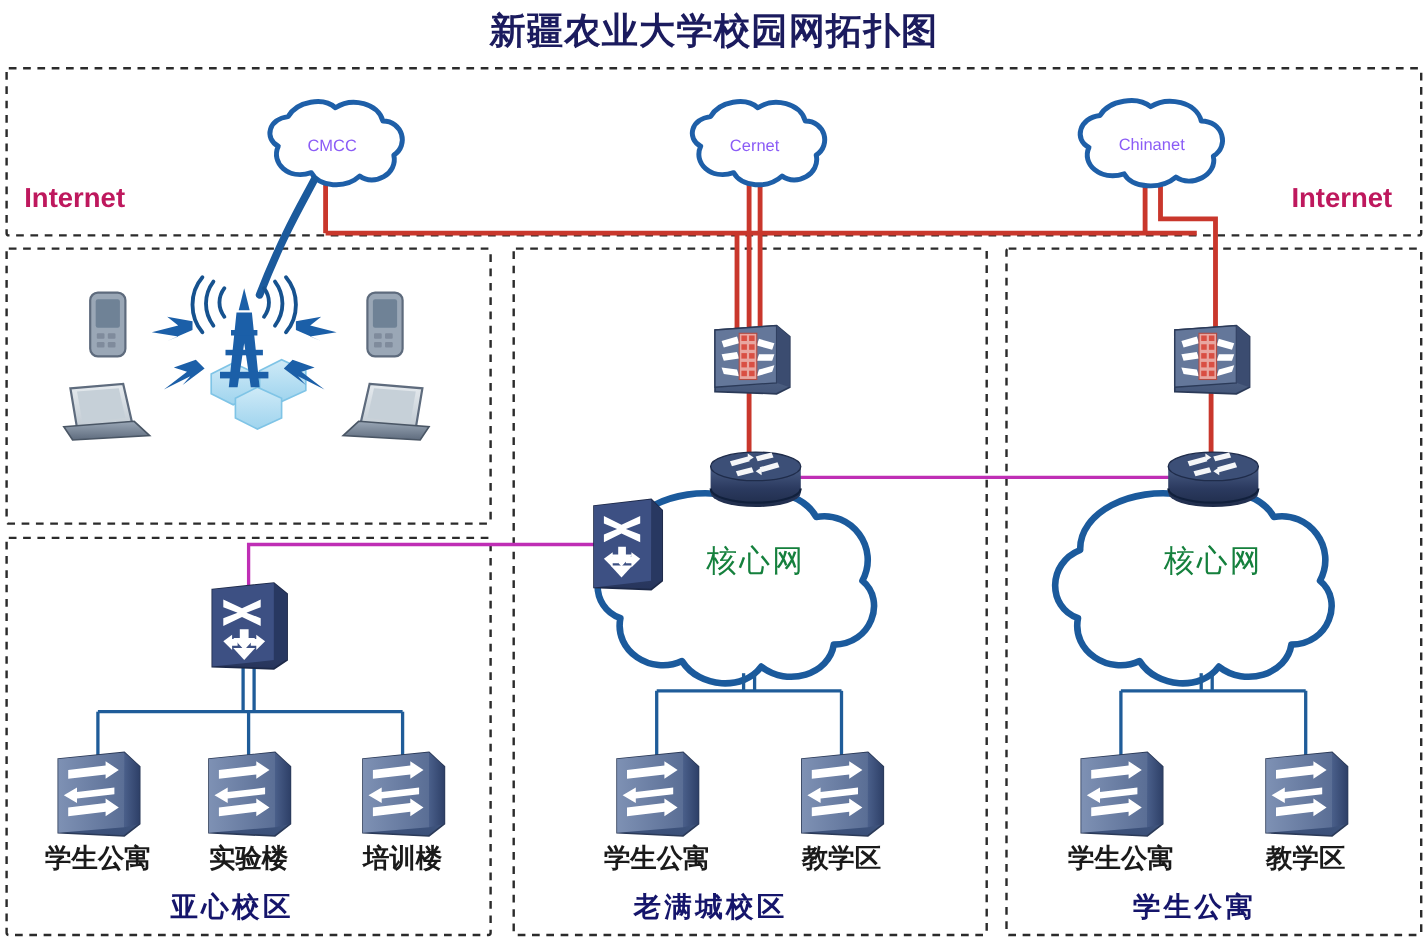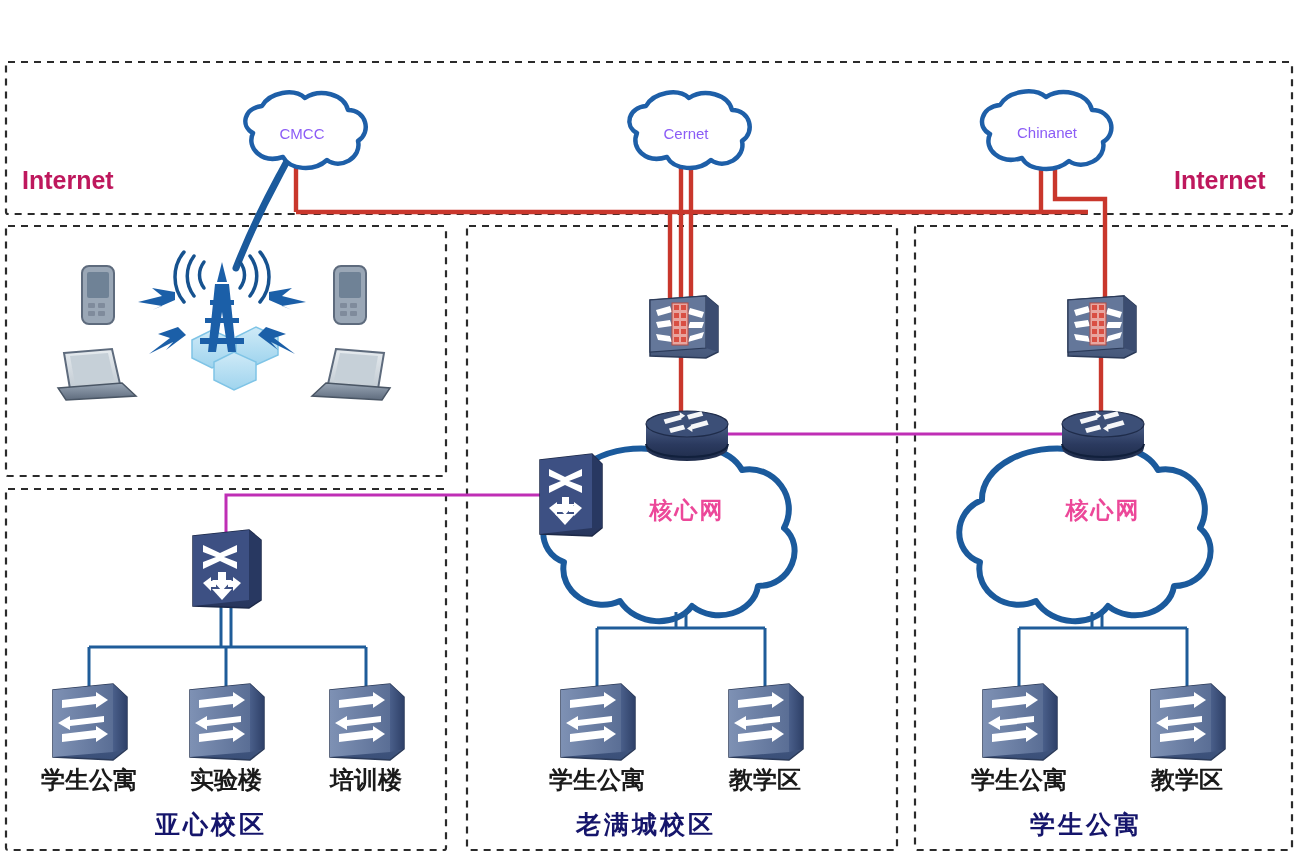--- a/index.html
+++ b/index.html
@@ -23,29 +23,30 @@
     font-size:25px;font-weight:bold;color:#15156b;letter-spacing:3px;
   }
   .node-lbl{
     font-size:24px;font-weight:bold;color:#1a1a1a;
     transform:translateX(-50%);text-align:center;
   }
   .cloud-lbl{
     font-size:15px;color:#8b5cf6;transform:translate(-50%,-50%);
   }
   .corelbl{
-    font-size:23px;font-weight:bold;color:#ec4899;
+    font-size:28px;font-weight:normal;color:#15803d;
     transform:translate(-50%,-50%);letter-spacing:2px;
   }
 </style>
 </head>
 <body>
 
 <div id="stage">
 
+  <div class="lbl title">新疆农业大学校园网拓扑图</div>
 
   <svg id="svgroot" viewBox="0 0 1298 856" xmlns="http://www.w3.org/2000/svg">
     <defs>
       <linearGradient id="gSw" x1="0" y1="0" x2="0" y2="1">
         <stop offset="0%" stop-color="#5b7098"></stop>
         <stop offset="100%" stop-color="#3a4f78"></stop>
       </linearGradient>
       <linearGradient id="gSwTop" x1="0" y1="0" x2="1" y2="0">
         <stop offset="0%" stop-color="#7e91b4"></stop>
         <stop offset="100%" stop-color="#5a6e95"></stop>

